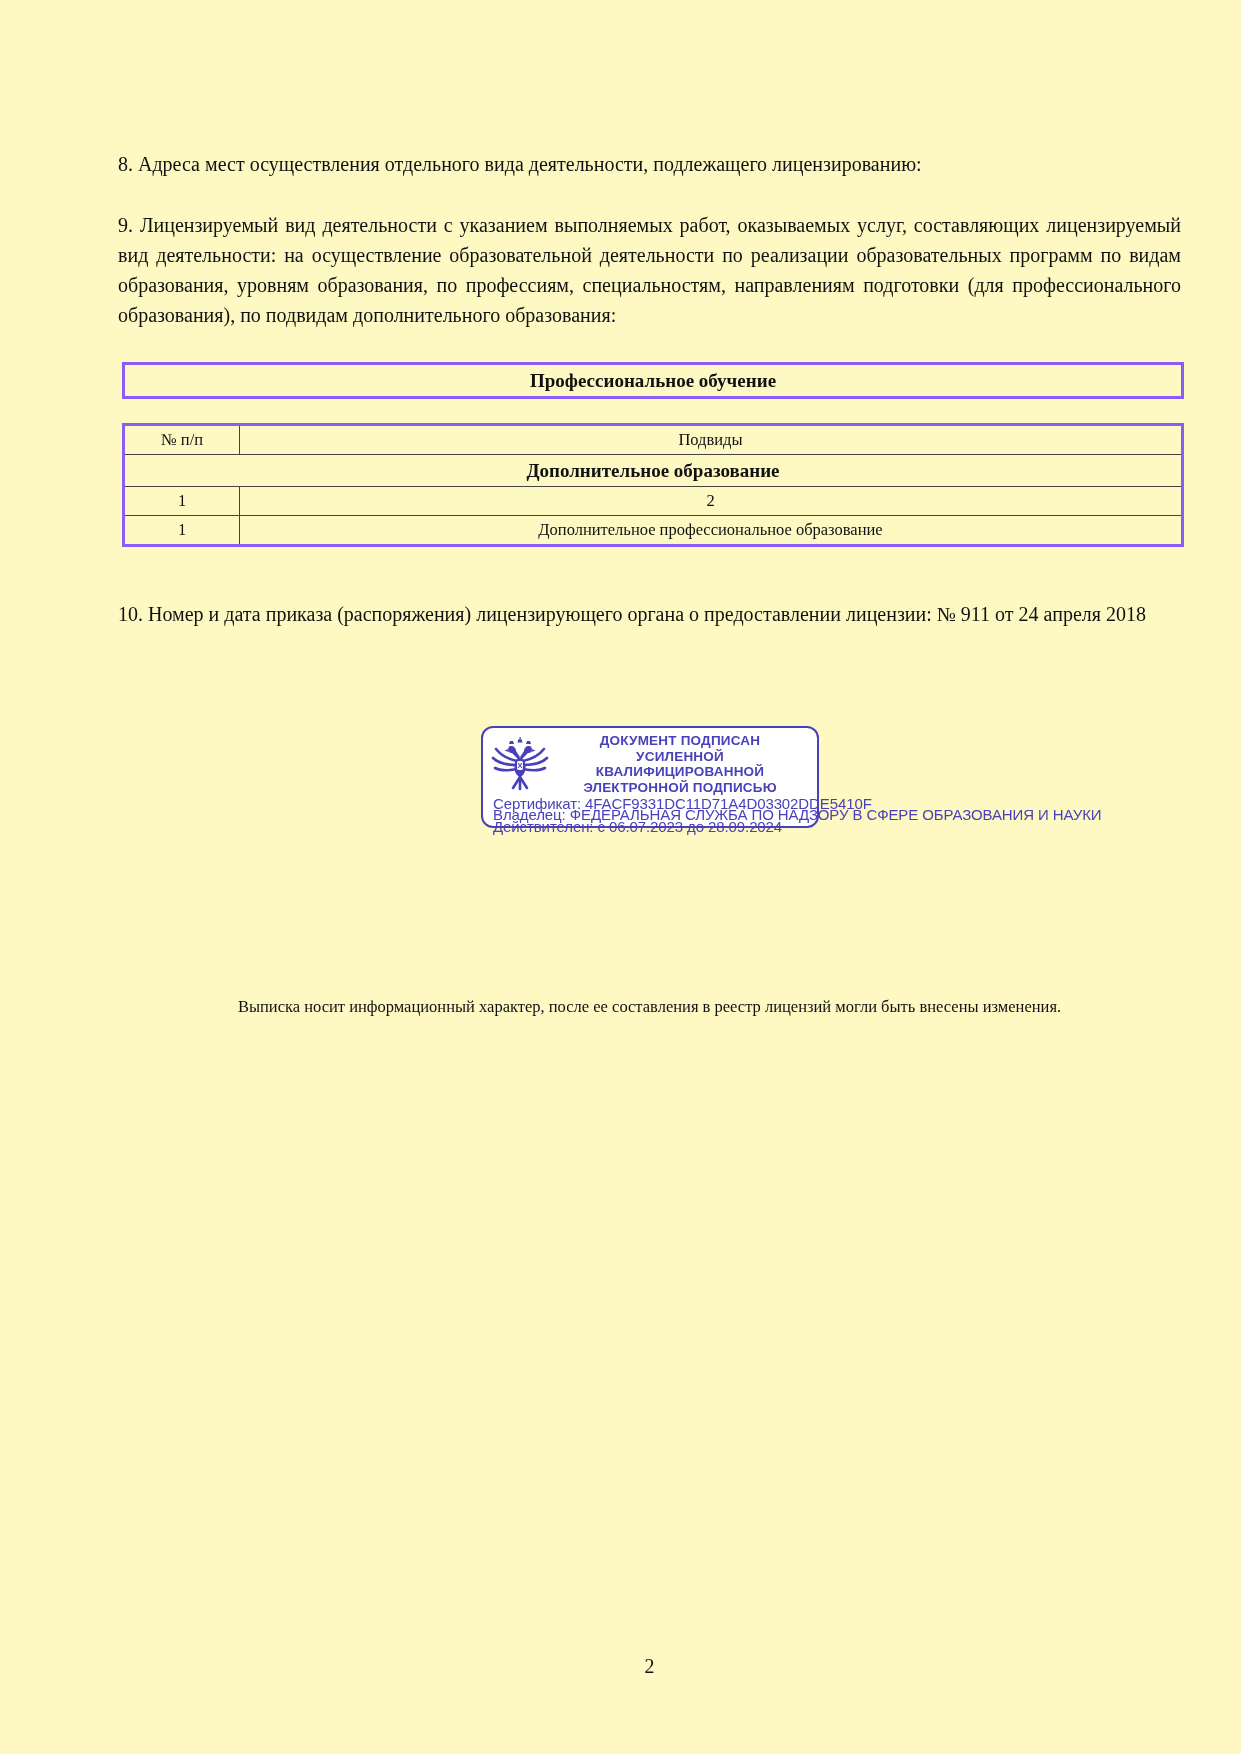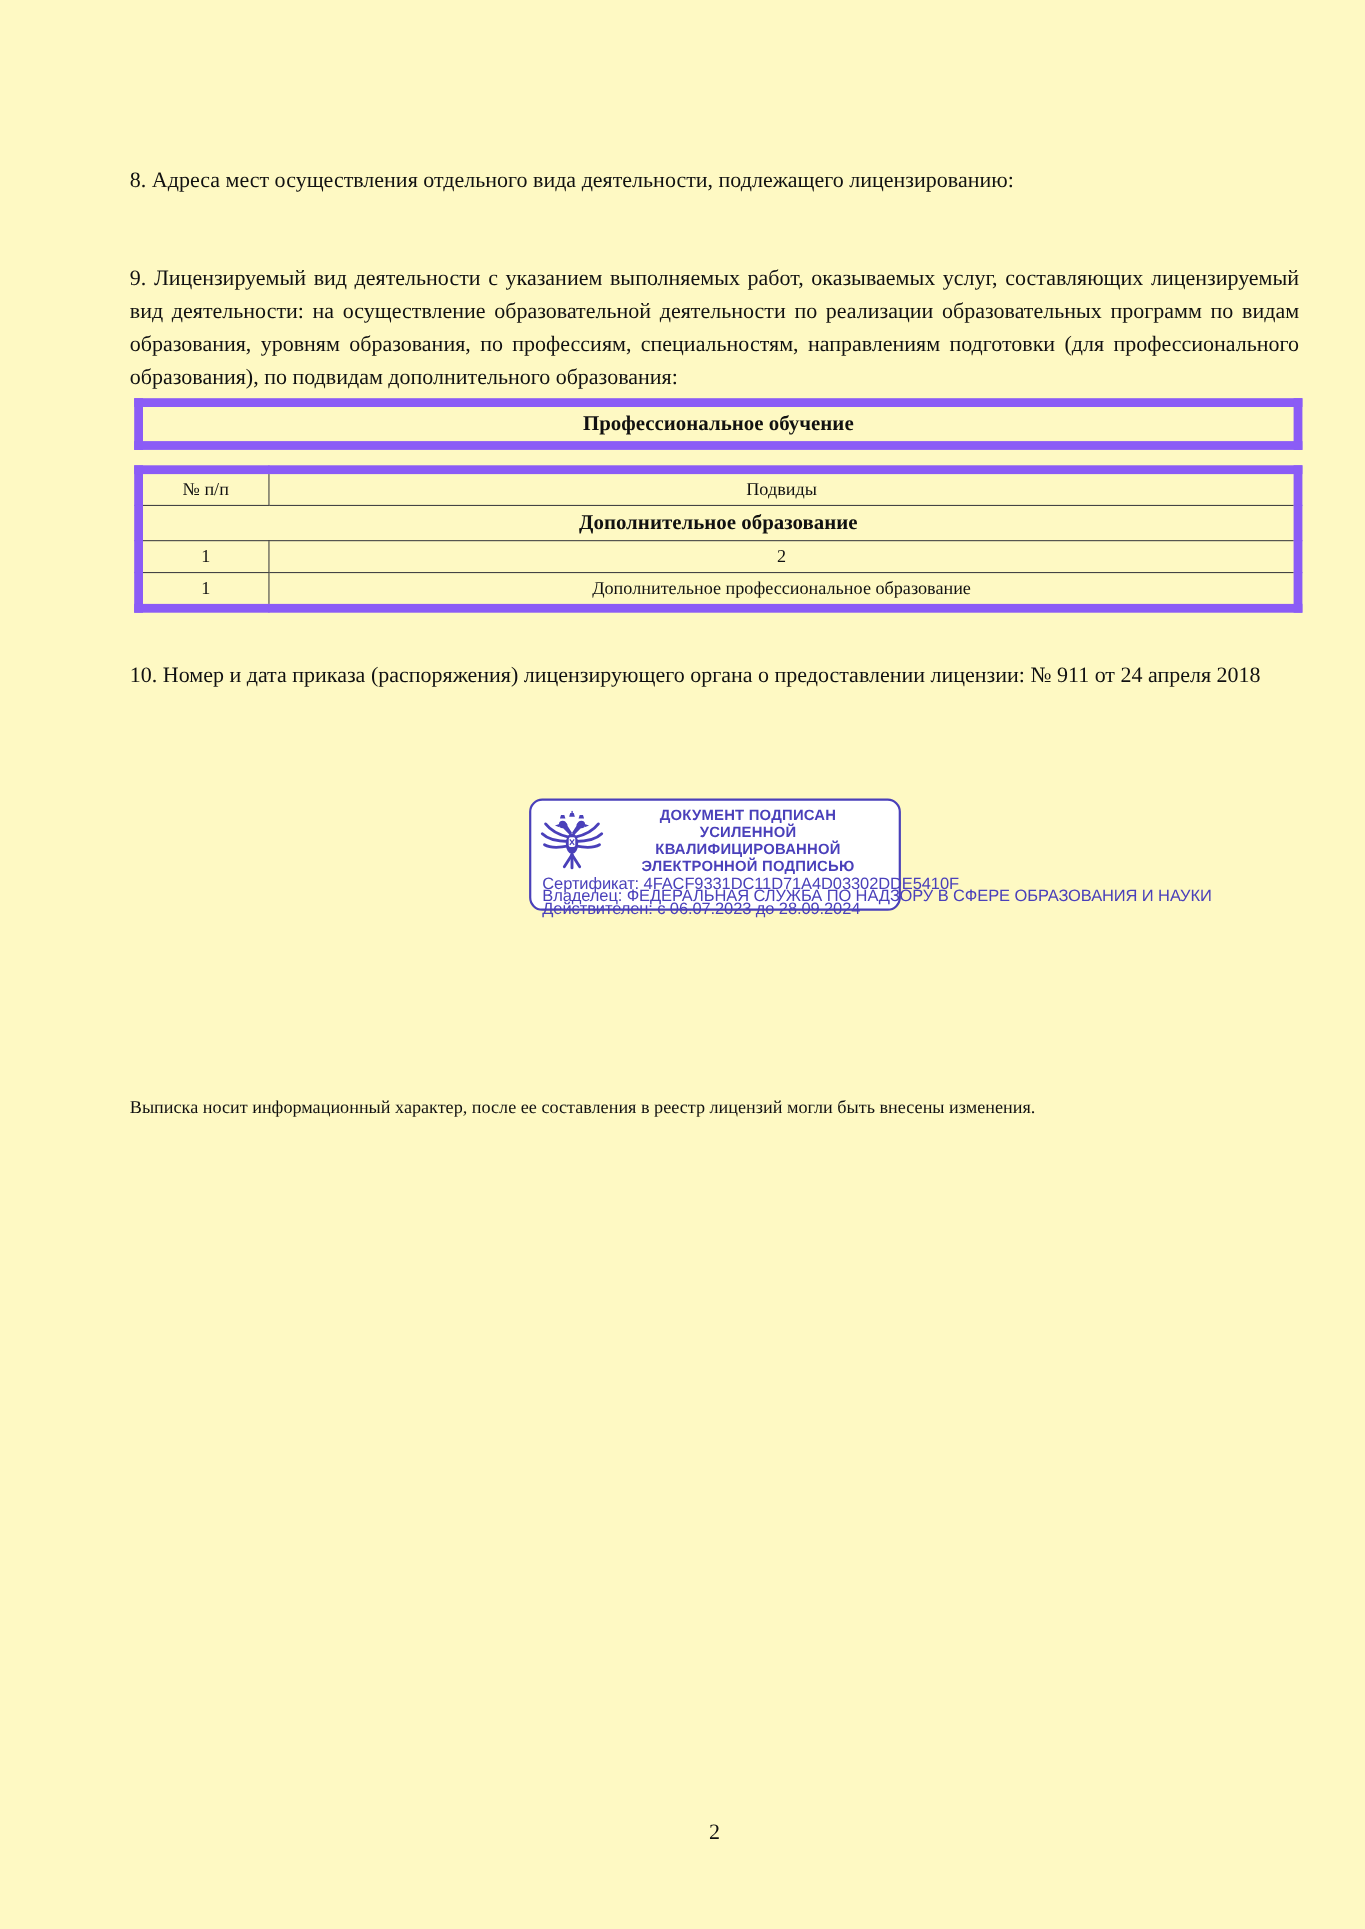--- a/index.html
+++ b/index.html
@@ -14,42 +14,42 @@
     overflow: hidden;
   }
   .body-text {
     position: absolute;
     left: 118px;
     width: 1063px;
     margin: 0;
     font-size: 20px;
     line-height: 30px;
   }
-  .justify { text-align: justify; margin-top: 28px; }
+  .justify { text-align: justify; }
   #para8  { top: 149px; }
   #para9  { top: 210px; }
   #para10 { top: 599px; }
 
   table.doc-table {
     position: absolute;
     left: 122px;
     width: 1062px;
     border-collapse: collapse;
     font-size: 16.5px;
     table-layout: fixed;
   }
   #table-prof { top: 362px; }
   #table-add  { top: 423px; }
   table.doc-table td {
     border: 1px solid #444;
     text-align: center;
     vertical-align: middle;
     padding: 0 4px;
   }
-  table.doc-table { border: 8px solid #8b5cf6; }
+  table.doc-table { border: 3px solid #8b5cf6; }
   td.tbl-title {
     font-weight: bold;
     font-size: 19px;
     height: 31px;
   }
   #table-add td.tbl-title { height: 31px; }
   #table-add td { height: 28px; }
   td.col-num { width: 106px; }
   td.cell-left { text-align: left; padding-left: 6px; }
 
@@ -86,20 +86,21 @@
     line-height: 11.4px;
     letter-spacing: -0.1px;
     white-space: nowrap;
   }
   .footer-note {
     position: absolute;
     left: 118px;
     top: 996px;
     width: 1063px;
     margin: 0;
+    text-align: center;
     font-size: 16.5px;
     line-height: 22px;
   }
   .page-number {
     position: absolute;
     left: 118px;
     top: 1655px;
     width: 1063px;
     text-align: center;
     font-size: 20px;

